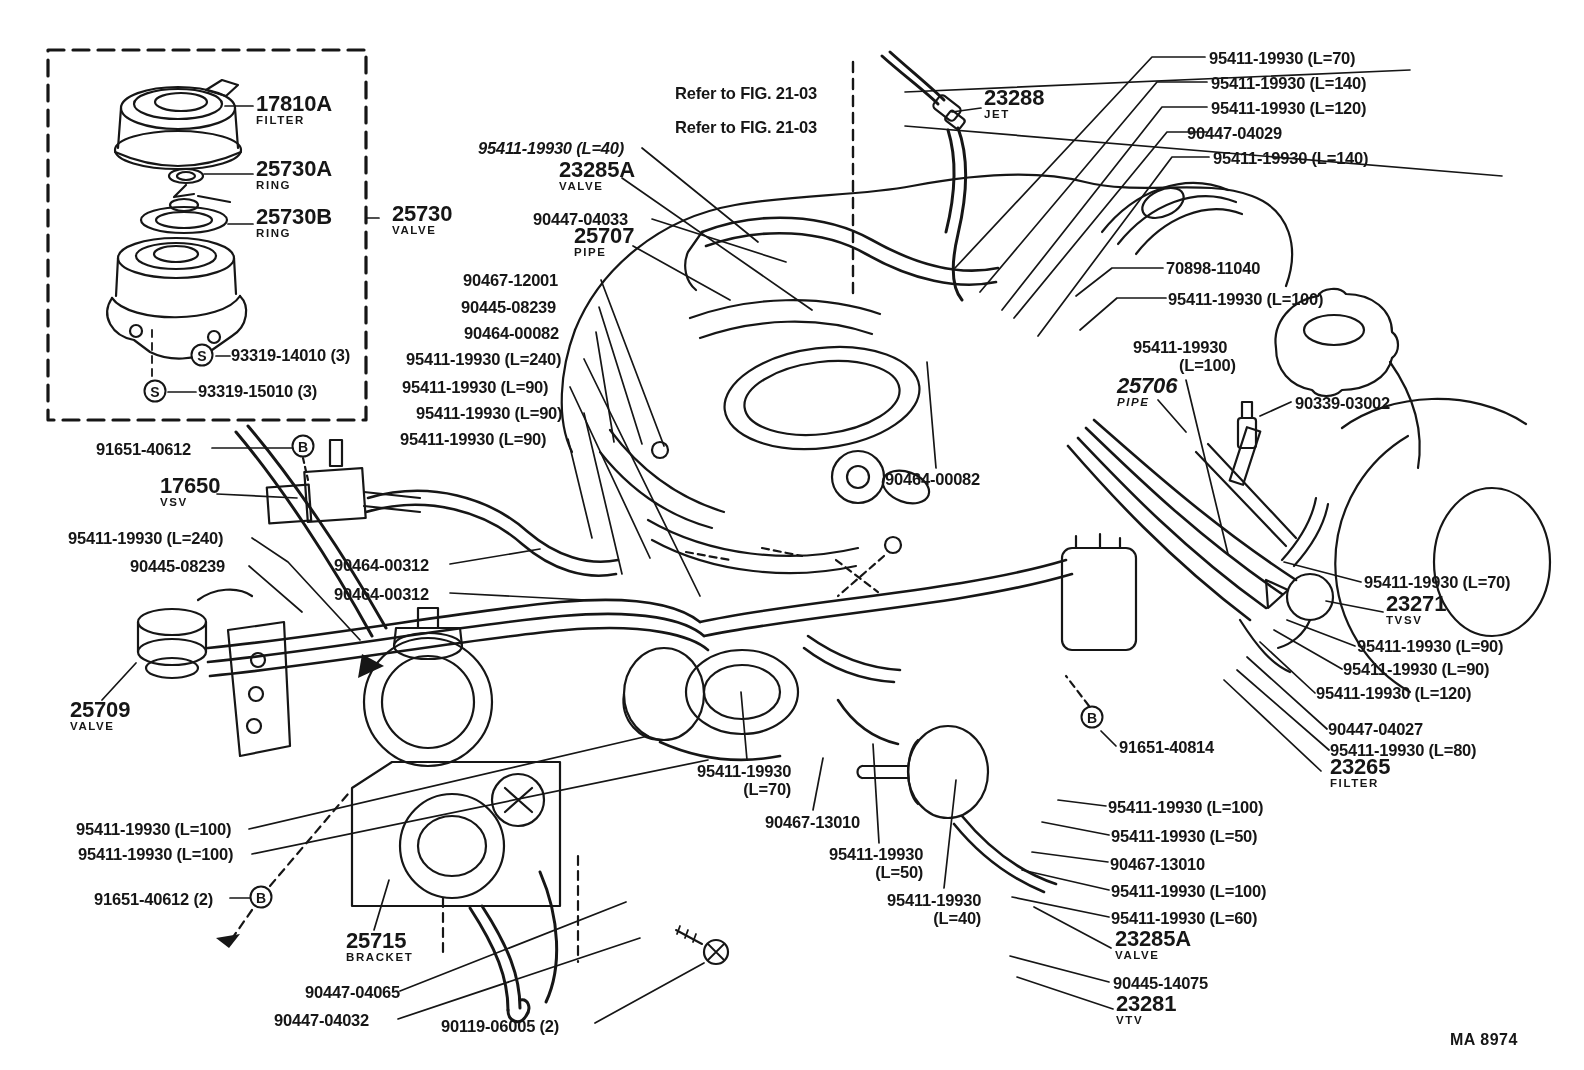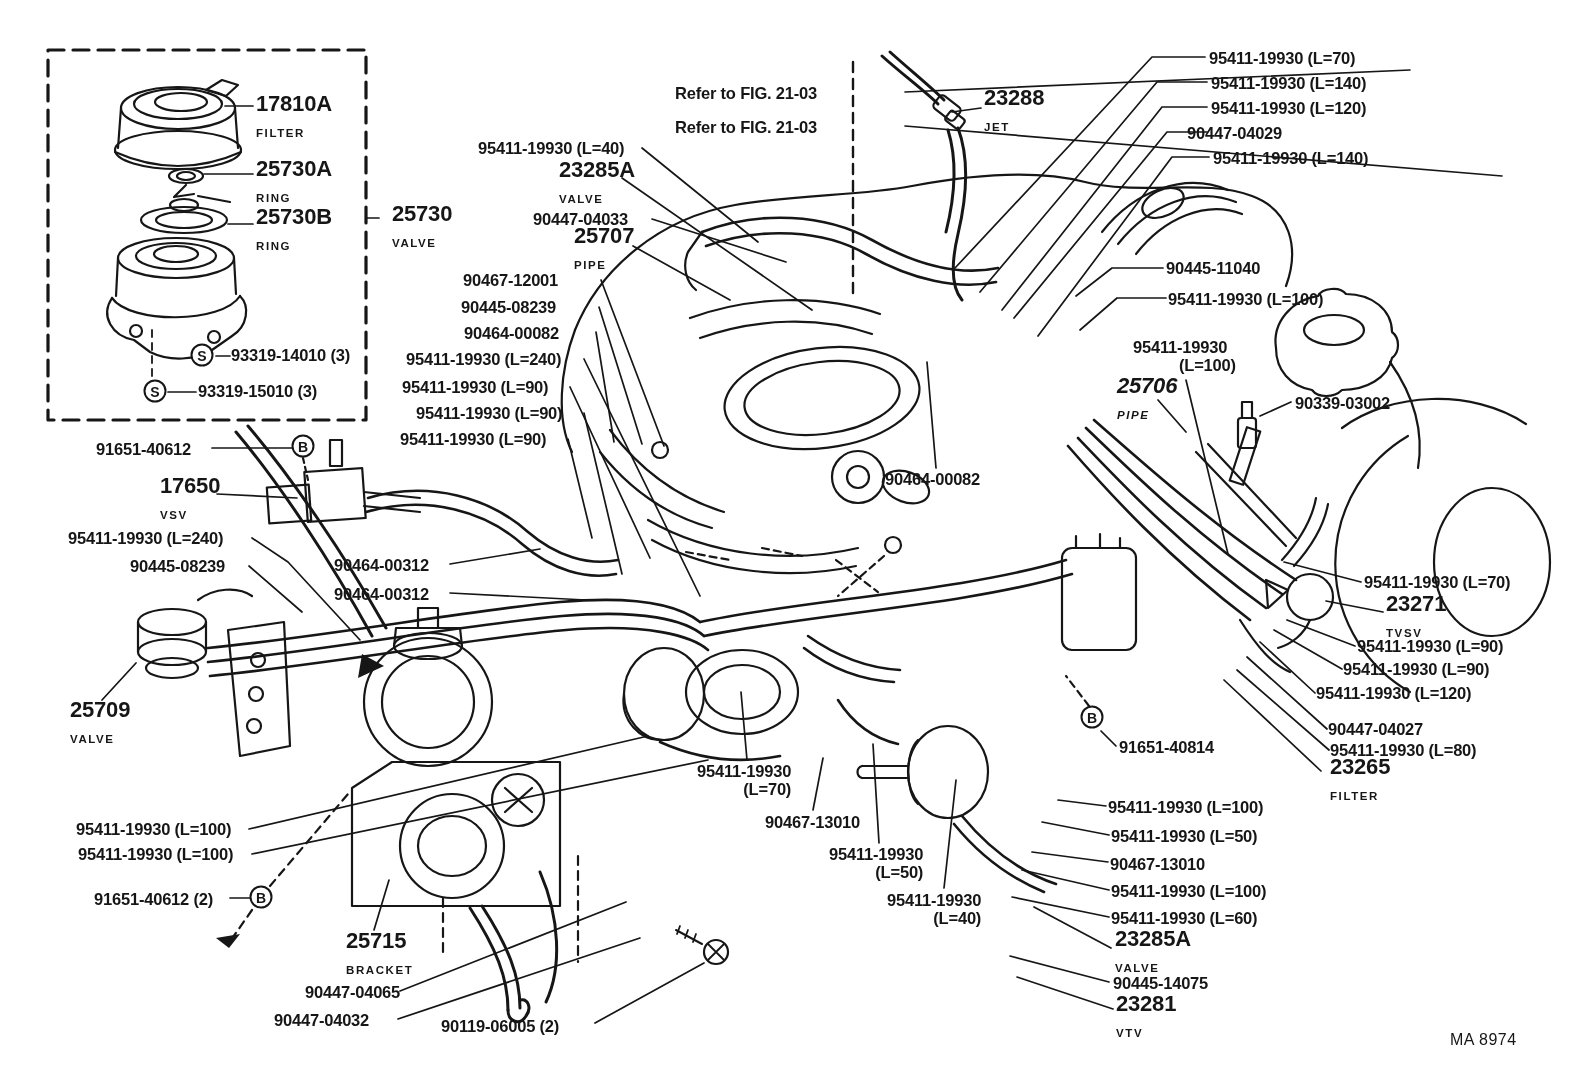--- a/index.html
+++ b/index.html
@@ -8,30 +8,30 @@
     overflow:hidden;font-family:"Liberation Sans", sans-serif;color:#161616;
   }
   .art{position:absolute;left:0;top:0;width:100%;height:100%;}
   .labels-layer,.markers-layer{position:absolute;left:0;top:0;width:100%;height:100%;pointer-events:none;}
   .label{
     position:absolute;font-weight:bold;font-size:16.5px;line-height:1.12;
     letter-spacing:-0.2px;white-space:nowrap;color:#161616;
   }
   .label .t{display:block;}
   .label .t2{display:block;text-align:right;padding-left:46px;}
-  .label .s{display:block;font-size:11.5px;letter-spacing:1.6px;line-height:1.0;margin-top:13px;}
+  .label .s{display:block;font-size:11.5px;letter-spacing:1.6px;line-height:1.0;margin-top:0px;}
   .label.big .t{font-size:22px;line-height:0.95;}
   .marker{
     position:absolute;width:23px;height:23px;border:2.5px solid #161616;border-radius:50%;
     display:flex;align-items:center;justify-content:center;
     font-weight:bold;font-size:14px;transform:translate(-50%,-50%);
     background:#ffffff;box-sizing:border-box;
   }
   .fig-code{
-    position:absolute;left:1450px;top:1031px;font-weight:normal;font-size:16px;letter-spacing:0.5px;
+    position:absolute;left:1450px;top:1031px;font-weight:bold;font-size:16px;letter-spacing:0.5px;
   }
 </style>
 </head>
 <body>
 
 <div class="stage">
 
   <svg class="art" viewBox="0 0 1584 1070" aria-hidden="true">
     <g stroke="#161616" fill="none" stroke-width="2.2" stroke-linecap="round" stroke-linejoin="round">
 
@@ -307,21 +307,21 @@
 
       </div>
       <div class="label" style="left: 675px; top: 84px;">
         <span class="t">Refer to FIG. 21-03</span>
 
       </div>
       <div class="label" style="left: 675px; top: 118px;">
         <span class="t">Refer to FIG. 21-03</span>
 
       </div>
-      <div class="label" style="left: 478px; top: 139px;">
+      <div class="label" style="left: 478px; top: 139px; font-style: italic;">
         <span class="t">95411-19930 (L=40)</span>
 
       </div>
       <div class="label big" style="left: 559px; top: 160px;">
         <span class="t">23285A</span>
 
         <span class="s">VALVE</span>
       </div>
       <div class="label" style="left: 533px; top: 210px; text-align: right;">
         <span class="t">90447-04033</span>
@@ -379,21 +379,21 @@
       </div>
       <div class="label" style="left: 1154px; top: 124px; margin-left: 33px;">
         <span class="t">90447-04029</span>
 
       </div>
       <div class="label" style="left: 1213px; top: 149px;">
         <span class="t">95411-19930 (L=140)</span>
 
       </div>
       <div class="label" style="left: 1166px; top: 259px;">
-        <span class="t">90445-11040</span>
+        <span class="t">70898-11040</span>
 
       </div>
       <div class="label" style="left: 1168px; top: 290px;">
         <span class="t">95411-19930 (L=100)</span>
 
       </div>
       <div class="label" style="left: 1133px; top: 338px;">
         <span class="t">95411-19930</span>
         <span class="t2">(L=100)</span>
 

